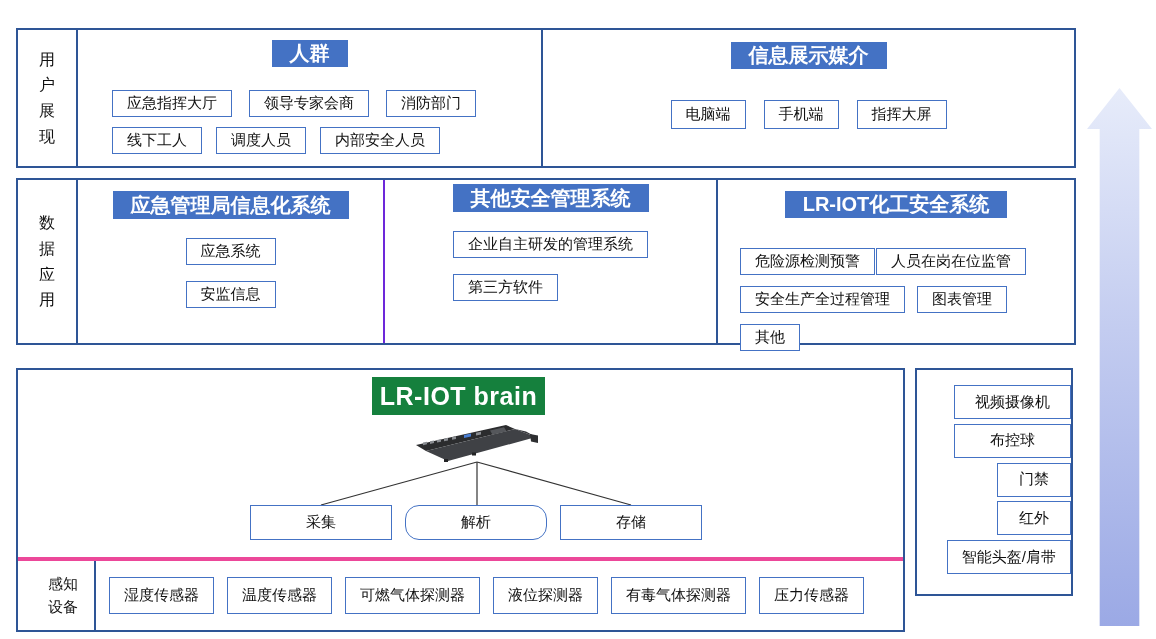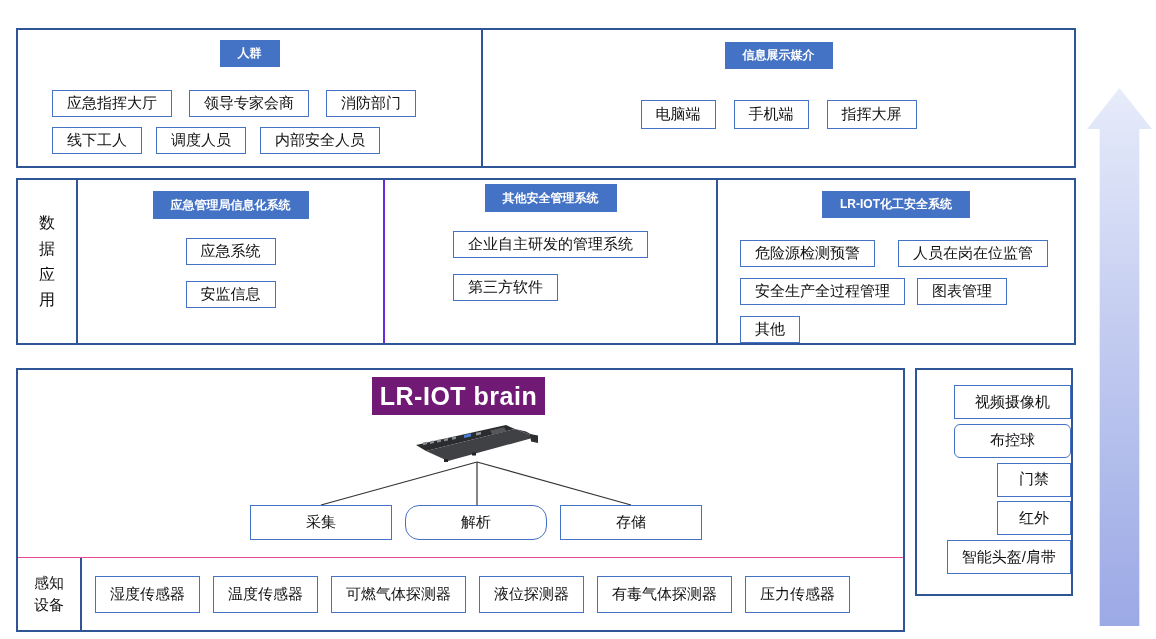--- a/index.html
+++ b/index.html
@@ -5,64 +5,67 @@
   html,body{margin:0;padding:0;background:#fff;}
   .canvas{
     position:relative;width:1156px;height:639px;background:#fff;overflow:hidden;
     font-family:"Liberation Sans",sans-serif;color:#111;
   }
   .panel{position:absolute;border:2px solid #2E5596;box-sizing:border-box;background:#fff;display:flex;}
   .sidecol{display:flex;align-items:center;justify-content:center;border-right:2px solid #2E5596;box-sizing:border-box;}
   .vlabel{width:18px;font-size:16px;line-height:1.6;text-align:center;word-break:break-all;font-weight:500;color:#111;}
   .vlabel2{width:34px;font-size:15px;line-height:1.5;text-align:center;word-break:break-all;font-weight:500;color:#111;}
   .bluehead{
-    background:#4472C4;color:#fff;font-weight:bold;font-size:12px;
+    background:#4472C4;color:#fff;font-weight:bold;font-size:20px;
     height:27px;display:flex;align-items:center;justify-content:center;
     padding:0 18px;white-space:nowrap;box-sizing:border-box;
   }
   .chip{
     background:#fff;border:1.5px solid #4472C4;box-sizing:border-box;
     height:27px;display:flex;align-items:center;justify-content:center;
     padding:0 14px;font-size:15px;white-space:nowrap;color:#111;
   }
   .row{display:flex;}
   
   .crowd-area{width:465px;border-right:2px solid #2E5596;box-sizing:border-box;display:flex;flex-direction:column;align-items:stretch;}
   .media-area{flex:1;display:flex;flex-direction:column;align-items:center;}
   
   .datacol{box-sizing:border-box;display:flex;flex-direction:column;align-items:center;}
   .datacol .items{display:flex;flex-direction:column;align-items:flex-start;gap:16px;margin-top:19px;}
   
   .brainbox{
-    position:absolute;left:354px;top:7px;width:173px;height:38px;background:#701a75;
+    position:absolute;left:354px;top:7px;width:173px;height:38px;background:#15803d;
     color:#fff;font-weight:bold;font-size:25px;display:flex;align-items:center;justify-content:center;
     letter-spacing:0.5px;
   }
   .process-chip{position:absolute;width:142px;height:35px;}
   .sensor-strip{
-    position:absolute;left:0;right:0;top:187px;bottom:0;border-top:1px solid #ec4899;display:flex;
+    position:absolute;left:0;right:0;top:187px;bottom:0;border-top:4px solid #ec4899;display:flex;padding-left:14px;
   }
   .sensor-strip .sidecol{width:64px;}
   .sensor-row{flex:1;display:flex;align-items:center;gap:13px;padding-left:13px;}
   .sensor-row .chip{height:37px;}
   .devcol{flex-direction:column;justify-content:space-between;align-items:flex-start;padding:15px 0 20px 15px;}
   .devcol .chip{height:34px;}
   .arrow-up{
     position:absolute;left:1087px;top:88px;width:65px;height:538px;
     background:linear-gradient(180deg,#E7ECFA 0%,#C3CCF0 45%,#9BA9E5 100%);
     clip-path:polygon(50% 0%,100% 7.6%,80.5% 7.6%,80.5% 100%,19.5% 100%,19.5% 7.6%,0% 7.6%);
   }
   svg{display:block;}
 </style>
 </head>
 <body>
 
 <div class="canvas">
 
   <div class="panel" style="left:16px;top:28px;width:1060px;height:140px;">
+    <div class="sidecol" style="width:60px;">
+      <div class="vlabel">用户展现</div>
+    </div>
     <div class="crowd-area">
       <div class="bluehead" style="margin:10px auto 0;">人群</div>
       <div class="row" style="margin:23px 0 0 34px;gap:17px;">
         <div class="chip">应急指挥大厅</div>
         <div class="chip">领导专家会商</div>
         <div class="chip">消防部门</div>
       </div>
       <div class="row" style="margin:10px 0 0 34px;gap:14px;">
         <div class="chip">线下工人</div>
         <div class="chip">调度人员</div>
@@ -93,21 +96,21 @@
     <div class="datacol" style="width:333px;border-right:2px solid #2E5596;">
       <div class="bluehead" style="margin-top:4px;height:28px;">其他安全管理系统</div>
       <div class="items">
         <div class="chip">企业自主研发的管理系统</div>
         <div class="chip">第三方软件</div>
       </div>
     </div>
     <div class="datacol" style="flex:1;align-items:stretch;">
       <div class="bluehead" style="margin:11px auto 0;height:28px;">LR-IOT化工安全系统</div>
       <div style="display:flex;flex-direction:column;gap:11px;margin:22px 0 0 22px;">
-        <div class="row" style="gap:23px;">
+        <div class="row" style="gap:1px;margin-top:8px;">
           <div class="chip">危险源检测预警</div>
           <div class="chip">人员在岗在位监管</div>
         </div>
         <div class="row" style="gap:12px;">
           <div class="chip">安全生产全过程管理</div>
           <div class="chip">图表管理</div>
         </div>
         <div class="row">
           <div class="chip">其他</div>
         </div>
@@ -158,21 +161,21 @@
         <div class="chip">可燃气体探测器</div>
         <div class="chip">液位探测器</div>
         <div class="chip">有毒气体探测器</div>
         <div class="chip">压力传感器</div>
       </div>
     </div>
   </div>
 
   <div class="panel devcol" style="left:915px;top:368px;width:158px;height:228px;align-items:flex-end;">
     <div class="chip" style="min-width:117px;">视频摄像机</div>
-    <div class="chip" style="min-width:117px;border-radius:6px;">布控球</div>
+    <div class="chip" style="min-width:117px;">布控球</div>
     <div class="chip" style="min-width:74px;">门禁</div>
     <div class="chip" style="min-width:74px;">红外</div>
     <div class="chip" style="min-width:124px;">智能头盔/肩带</div>
   </div>
 
   <div class="arrow-up"></div>
 
 </div>
 
 </body></html>

